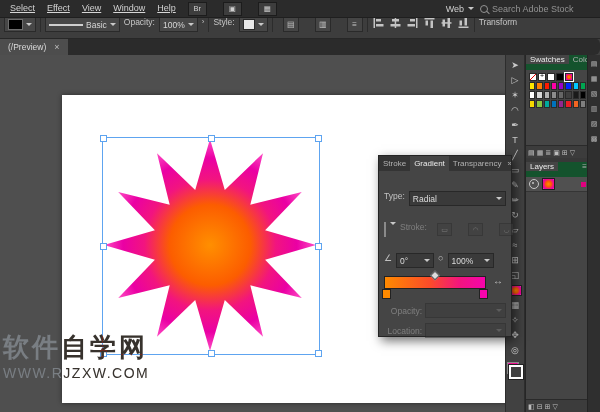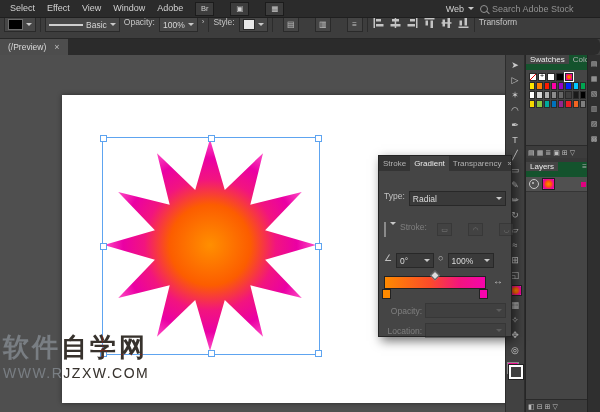--- a/index.html
+++ b/index.html
@@ -112,26 +112,26 @@
   .gstop.right{right:-2px;}
   .grev{position:absolute;right:-17px;top:-1px;color:#c2c2c2;font-size:10px;}
   .grow-bottom{display:flex;align-items:center;gap:3px;margin-bottom:5px;}
   .gl-fixed{width:38px;text-align:right;}
   .gdd-grow{flex:1;}
 </style>
 </head>
 <body>
 
 <div class="menubar">
-  <span class="app-icons" style="margin-left:0;gap:0;">
+  <span class="app-icons" style="margin-left:0;gap:0;text-decoration:underline;">
       <span class="menu-item">Select</span>
       <span class="menu-item">Effect</span>
       <span class="menu-item">View</span>
       <span class="menu-item">Window</span>
-      <span class="menu-item">Adobe</span>
+      <span class="menu-item">Help</span>
     </span>
   <span class="app-icons">
       <span class="app-icon">Br</span>
       <span class="app-icon">▣</span>
       <span class="app-icon">▦</span>
     </span>
   <div class="workspace">
     <span>Web</span>
     <span class="caret"></span>
   </div>

